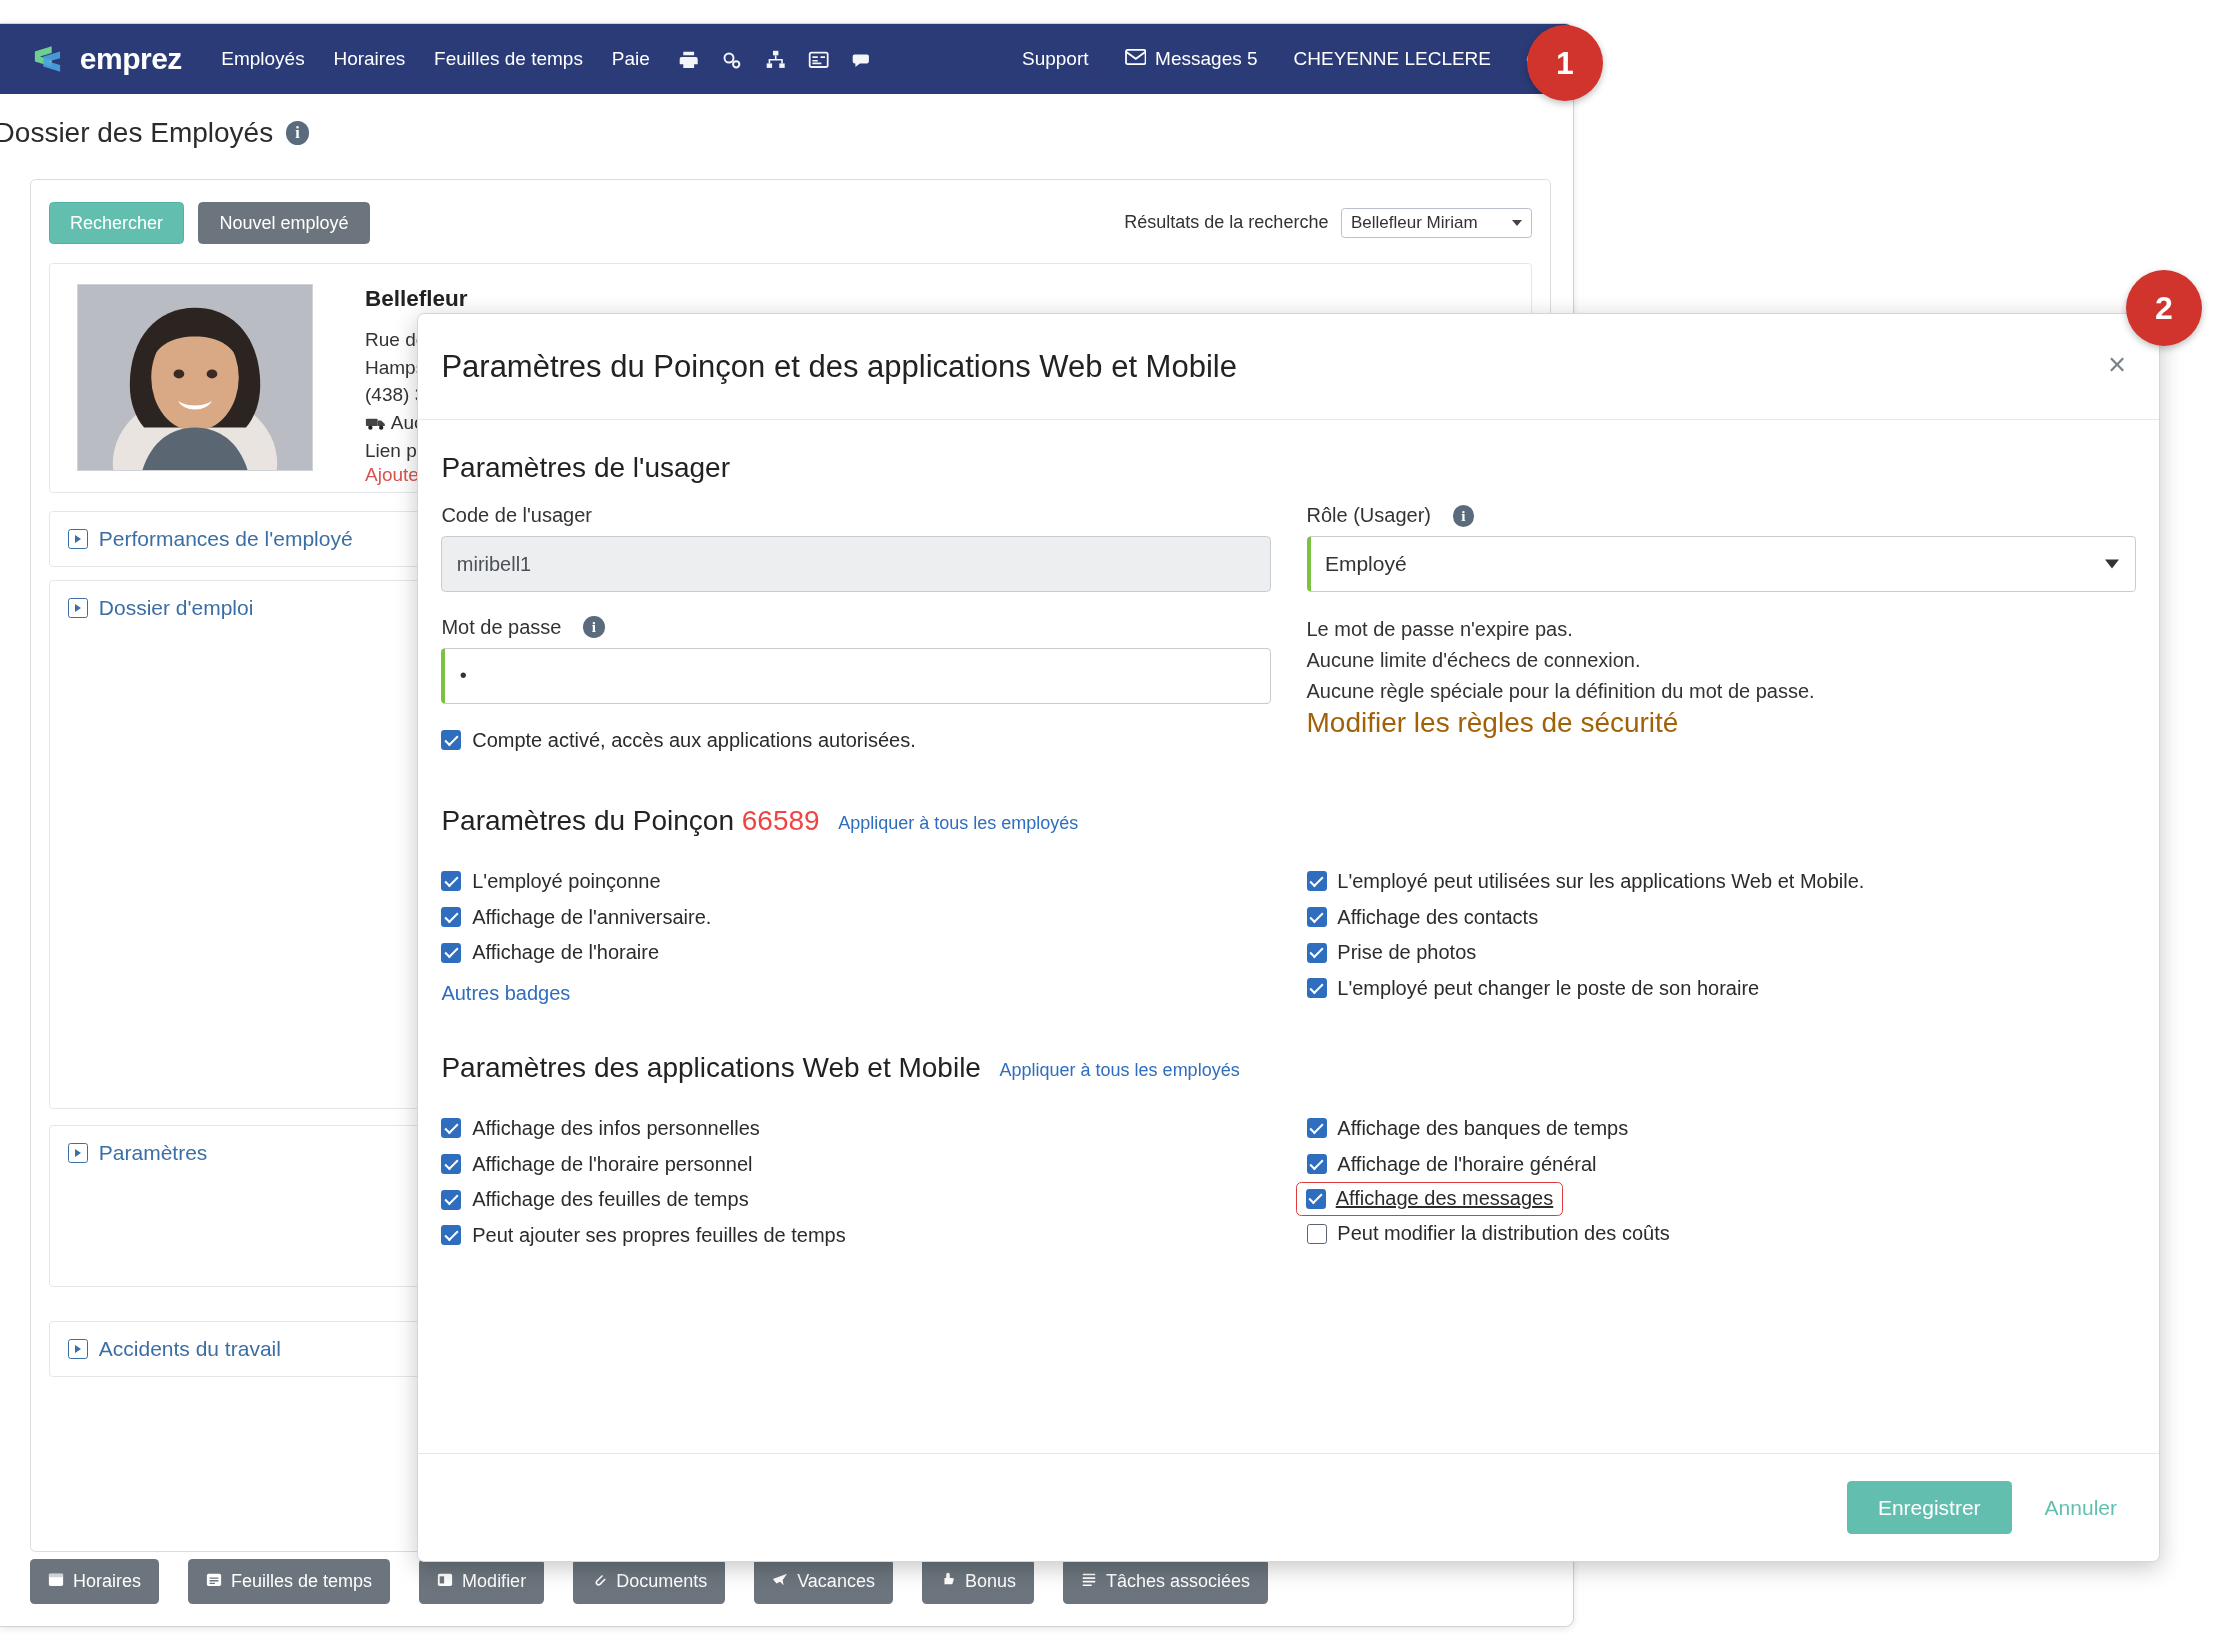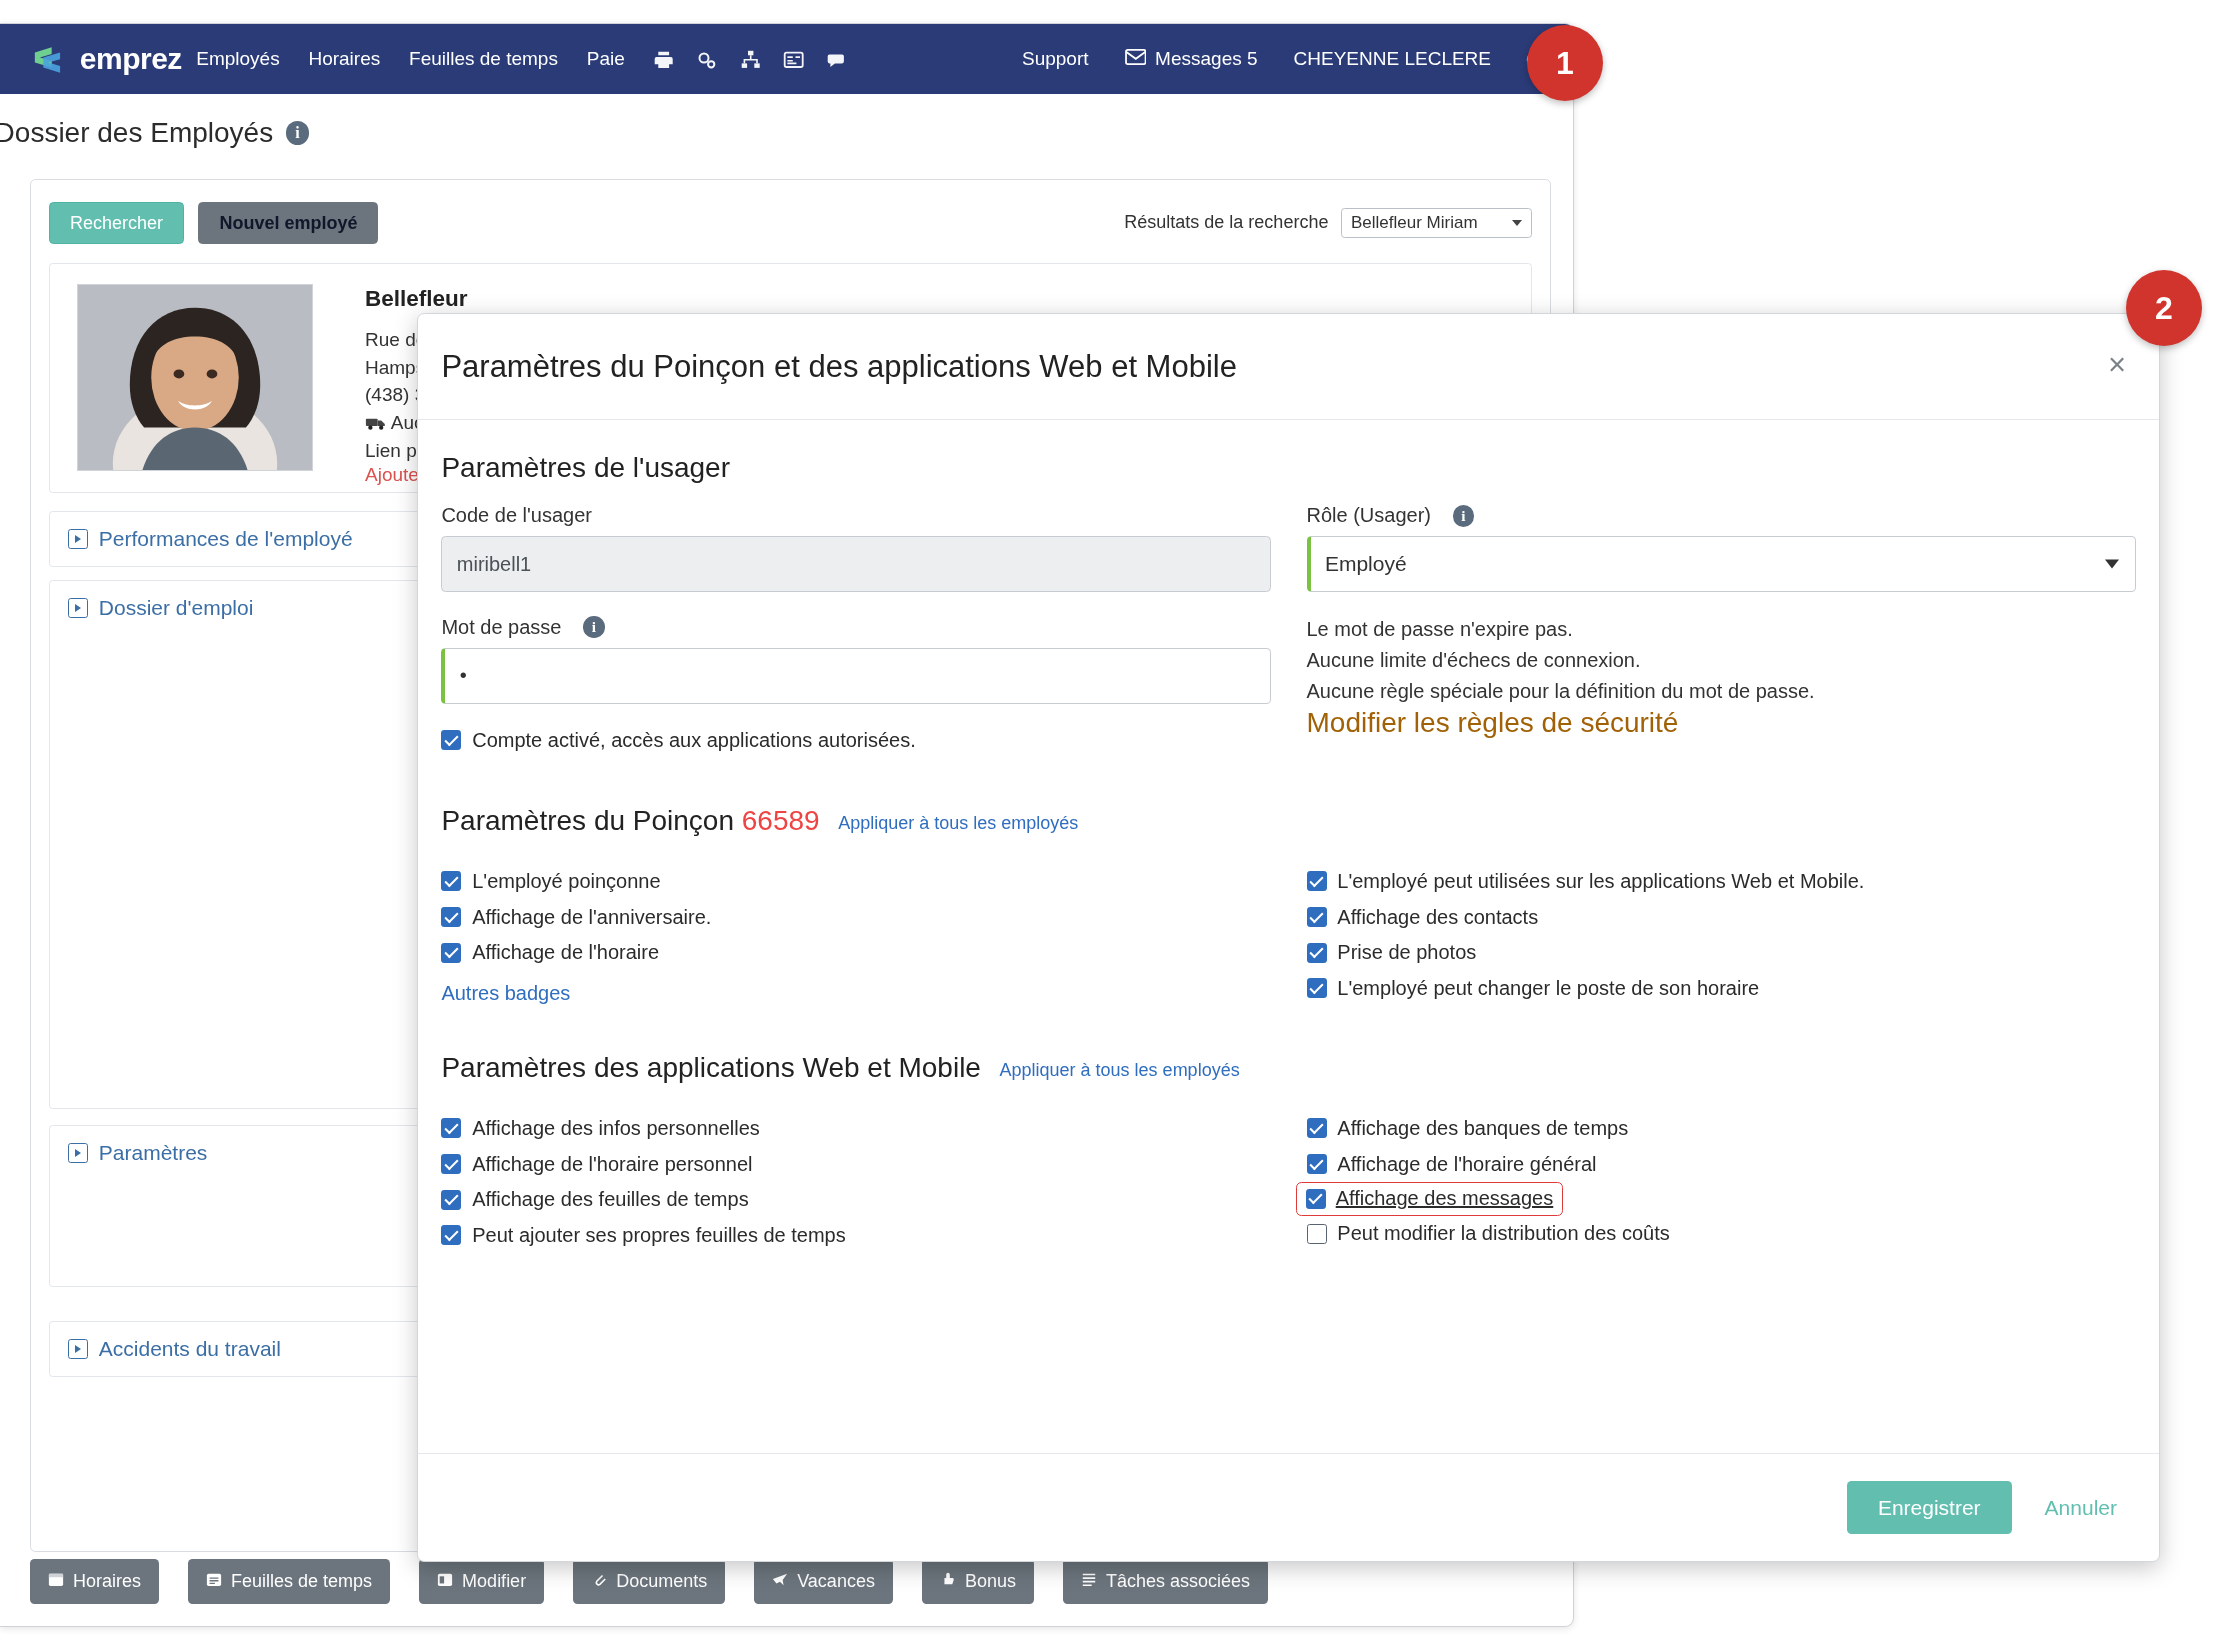--- a/index.html
+++ b/index.html
@@ -31,22 +31,22 @@
 
   
   .navbar {
     position: absolute; left: 0; top: 0;
     width: 1574px; height: 70px;
     background: #2a3b78;
     display: flex; align-items: center;
     color: #ffffff;
   }
   .brand {
-    display: flex; align-items: flex-end;
-    margin-left: 31px; 
+    display: flex; align-items: center;
+    margin-left: 31px; margin-right: 25px;
   }
   .brand-logo { width: 38px; height: 32px; margin-right: 10.8px; }
   .brand-name {
     font-size: 30px; font-weight: 700; letter-spacing: -0.5px; color: #ffffff;
   }
   .nav-link {
     color: #ffffff; font-size: 19px; padding: 0 14.4px;
     white-space: nowrap; text-decoration: none; line-height: 70px;
   }
   .nav-icons { display: flex; align-items: center; margin-left: 12.6px; gap: 20px; }
@@ -85,21 +85,21 @@
   .toolbar-row {
     position: absolute; left: 18px; top: 20px; right: 18px; height: 45px;
     display: flex; align-items: center;
   }
   .btn {
     font-size: 18px; padding: 10.8px 20px; border-radius: 4.5px;
     border: 0.9px solid transparent; cursor: pointer; line-height: 1;
     font-family: "Liberation Sans", sans-serif;
   }
   .btn-teal { background: #62bfb0; color: #ffffff; border-color: #4fb3a3; }
-  .btn-grey { background: #6c757d; color: #0f172a; border-color: #6c757d; margin-left: 14.4px; font-weight: bold; }
+  .btn-grey { background: #6c757d; color: #ffffff; border-color: #6c757d; margin-left: 14.4px; }
   .search-result-wrap { margin-left: auto; display: flex; align-items: center; gap: 12.6px; }
   .search-result-label { font-size: 18px; color: #333; }
   .select-box {
     width: 191px; height: 30px; border: 0.9px solid #b9c0c7; border-radius: 3.6px;
     background: #fff; font-size: 17px; color: #333;
     display: flex; align-items: center; padding: 0 9px; position: relative;
   }
   .select-box .caret {
     position: absolute; right: 9px; top: 50%; transform: translateY(-50%);
     width: 0; height: 0; border-left: 5.4px solid transparent; border-right: 5.4px solid transparent;

